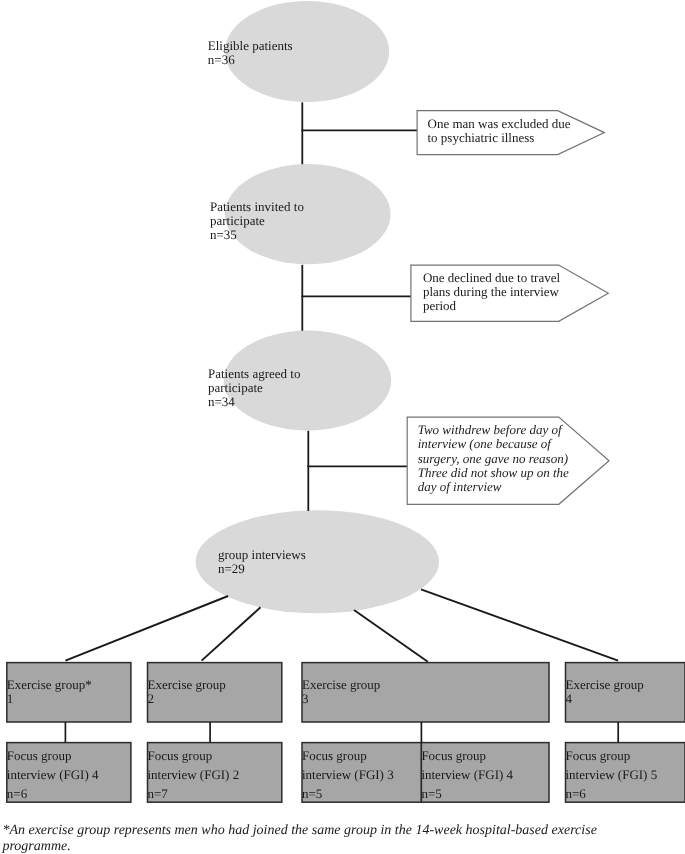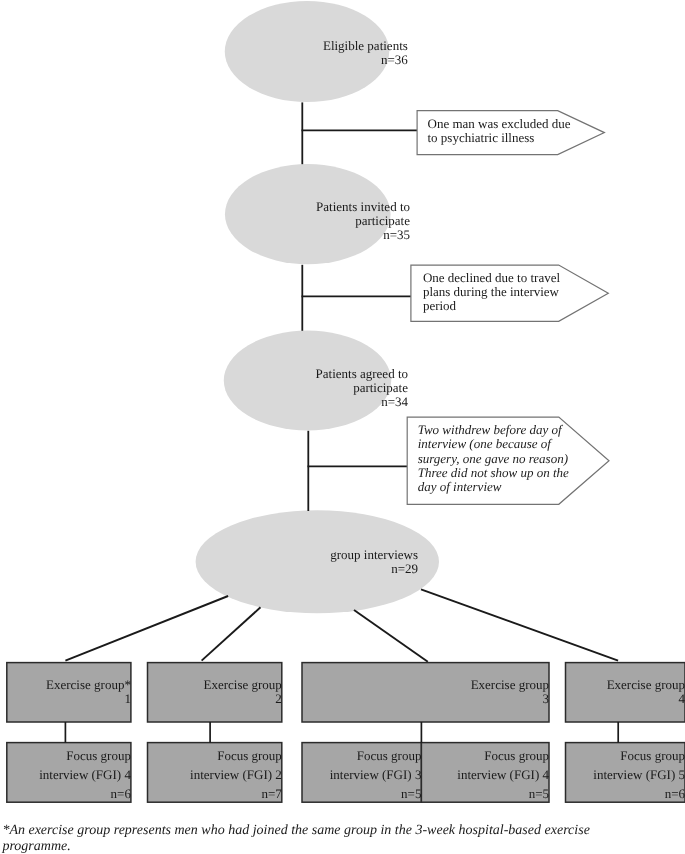--- a/index.html
+++ b/index.html
@@ -1,21 +1,21 @@
 <!DOCTYPE html>
 <html><head>
 <meta charset="utf-8">
 <title>Flow diagram</title>
 <style>
   html,body{margin:0;padding:0;}
   body{width:685px;height:854px;background:#fff;font-family:"Liberation Serif",serif;
        -webkit-font-smoothing:antialiased;text-rendering:geometricPrecision;}
   #stage{position:relative;width:685px;height:854px;overflow:hidden;}
   svg.layer{position:absolute;left:0;top:0;width:685px;height:854px;}
-  .node{position:absolute;text-align:right;font-size:13px;line-height:14.2px;color:#1a1a1a;white-space:nowrap;}
+  .node{position:absolute;text-align:left;font-size:13px;line-height:14.2px;color:#1a1a1a;white-space:nowrap;}
   .node.fgi{line-height:18.9px;}
   .callout-text{position:absolute;font-size:13px;line-height:14.1px;color:#1a1a1a;white-space:nowrap;}
   .footnote{position:absolute;font-style:italic;font-size:14px;line-height:15.6px;color:#1a1a1a;white-space:nowrap;}
 </style>
 </head>
 <body>
 
 <div id="stage">
 
   <svg class="layer" viewBox="0 0 685 854">
@@ -146,17 +146,17 @@
       <div>interview (FGI) 4</div>
       <div>n=5</div>
   </div>
   <div class="node fgi" style="left:565.5px;top:746.8px;width:119.5px;">
       <div>Focus group</div>
       <div>interview (FGI) 5</div>
       <div>n=6</div>
   </div>
 
   <div class="footnote" style="left:2.4px;top:823px;">
-    <div>*An exercise group represents men who had joined the same group in the 3-week hospital-based exercise</div>
+    <div>*An exercise group represents men who had joined the same group in the 14-week hospital-based exercise</div>
     <div>programme.</div>
   </div>
 
 </div>
 
 </body></html>

